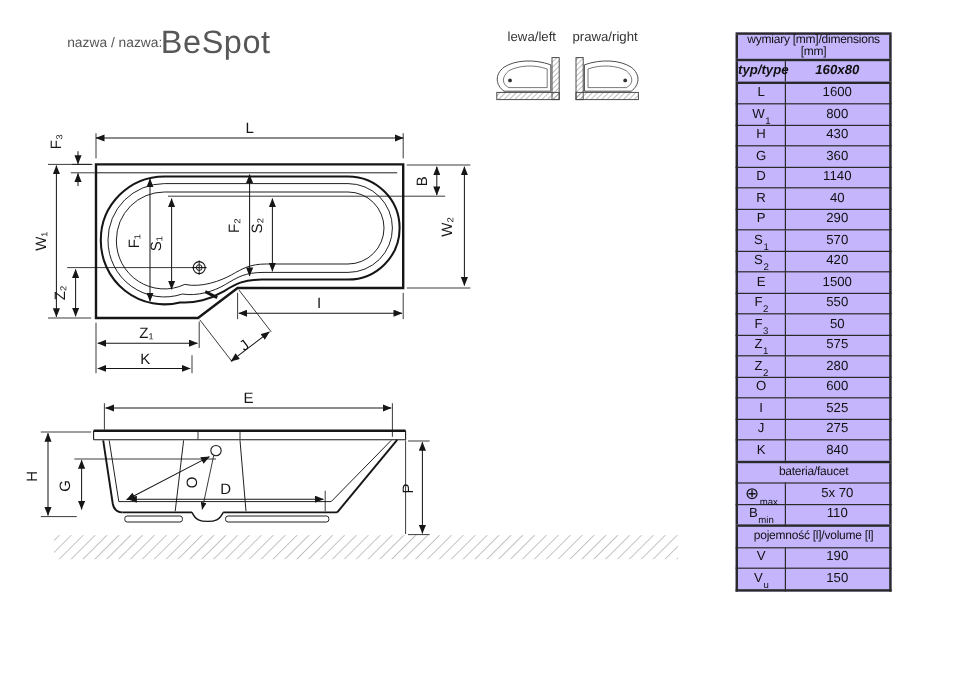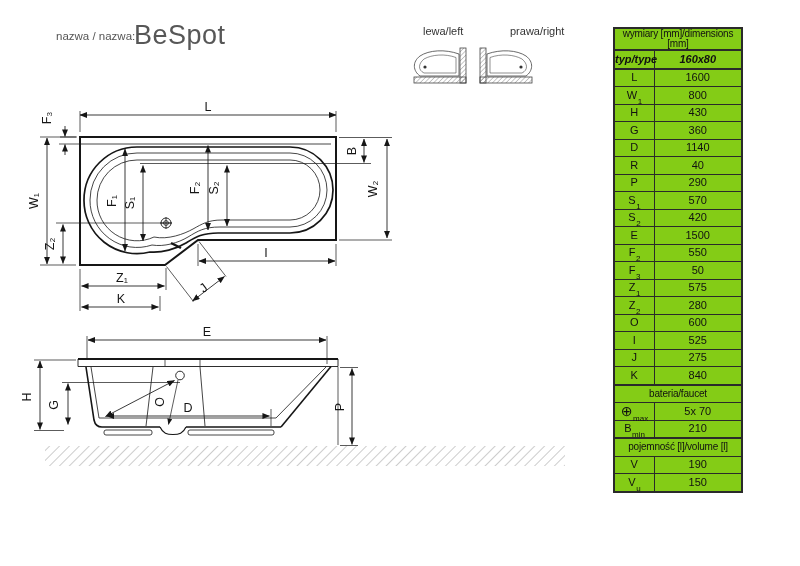--- a/index.html
+++ b/index.html
@@ -3,23 +3,23 @@
 <meta charset="utf-8">
 <style>
   html,body{margin:0;padding:0;background:#fff;}
   #page{position:relative;width:800px;height:566px;background:#ffffff;overflow:hidden;
         font-family:"Liberation Sans", sans-serif;color:#222;}
   #drawing-svg{position:absolute;left:0;top:0;}
   svg text{font-family:"Liberation Sans", sans-serif;font-size:12.5px;fill:#161616;}
   .hdr-name{position:absolute;left:56px;top:30px;font-size:11.5px;color:#555;}
   .hdr-title{position:absolute;left:134px;top:20px;font-size:27px;color:#575757;letter-spacing:0.5px;}
   .hdr-left{position:absolute;left:423px;top:25px;font-size:11px;color:#333;}
-  .hdr-right{position:absolute;left:477px;top:25px;font-size:11px;color:#333;margin-left:33px;}
+  .hdr-right{position:absolute;left:477px;top:25px;font-size:11px;color:#333;}
   table.spec{position:absolute;left:613px;top:27px;width:130px;border-collapse:collapse;
-             table-layout:fixed;border:2px solid #2a2a2a;background:#84cc16;}
+             table-layout:fixed;border:2px solid #2a2a2a;background:#c4b5fd;}
   table.spec td{border:1px solid #2a2a2a;text-align:center;vertical-align:middle;
                 height:16.5px;font-size:11px;padding:0;color:#111;line-height:1;}
   table.spec col.c1{width:40px;}
   table.spec tr.row-type td{font-weight:bold;border-top-width:2px;border-bottom-width:2px;font-style:italic;}
   table.spec tr.row-span td{border-top-width:2px;font-size:10px;letter-spacing:-0.2px;}
   table.spec sub{font-size:8px;position:relative;top:2px;left:0.5px;line-height:0;}
   table.spec .oplus{font-size:14px;}
 </style>
 </head>
 <body>
@@ -282,21 +282,21 @@
         </tr>
         <tr class="row-span">
           <td colspan="2">bateria/faucet</td>
         </tr>
         <tr class="row-dim">
           <td><span class="oplus">⊕</span><sub>max</sub></td>
           <td>5x 70</td>
         </tr>
         <tr class="row-dim">
           <td><span>B</span><sub>min</sub></td>
-          <td>210</td>
+          <td>110</td>
         </tr>
         <tr class="row-span">
           <td colspan="2">pojemność [l]/volume [l]</td>
         </tr>
         <tr class="row-dim">
           <td><span>V</span></td>
           <td>190</td>
         </tr>
         <tr class="row-dim">
           <td><span>V</span><sub>u</sub></td>

